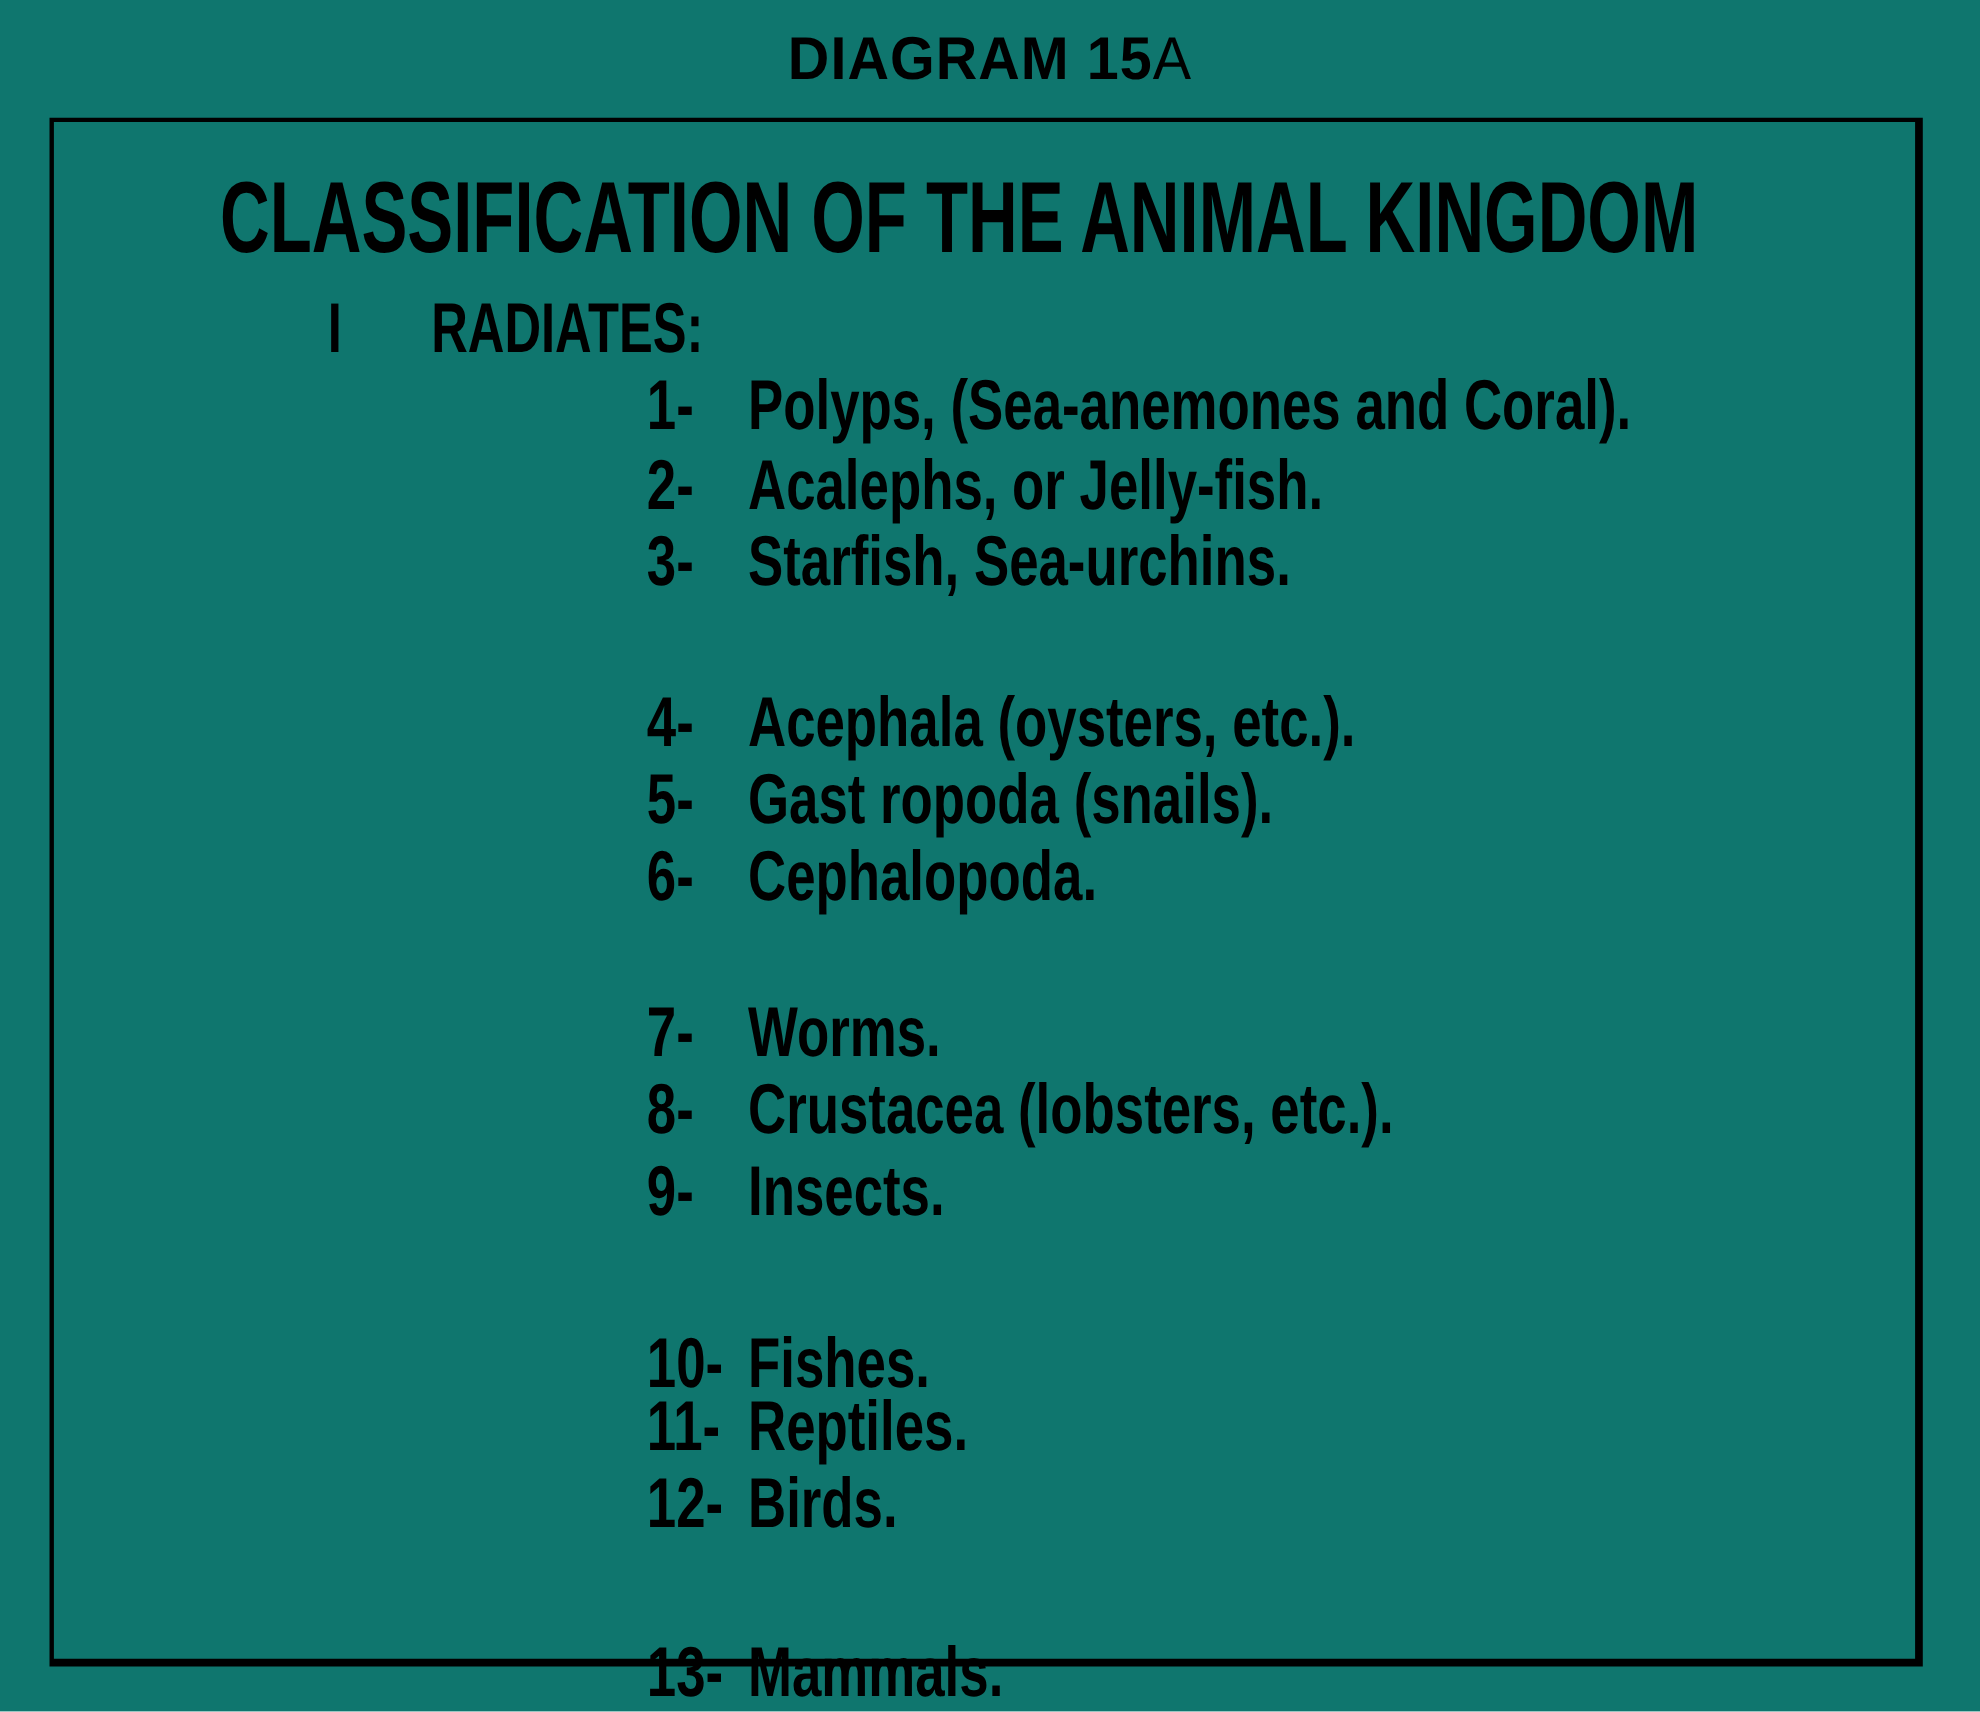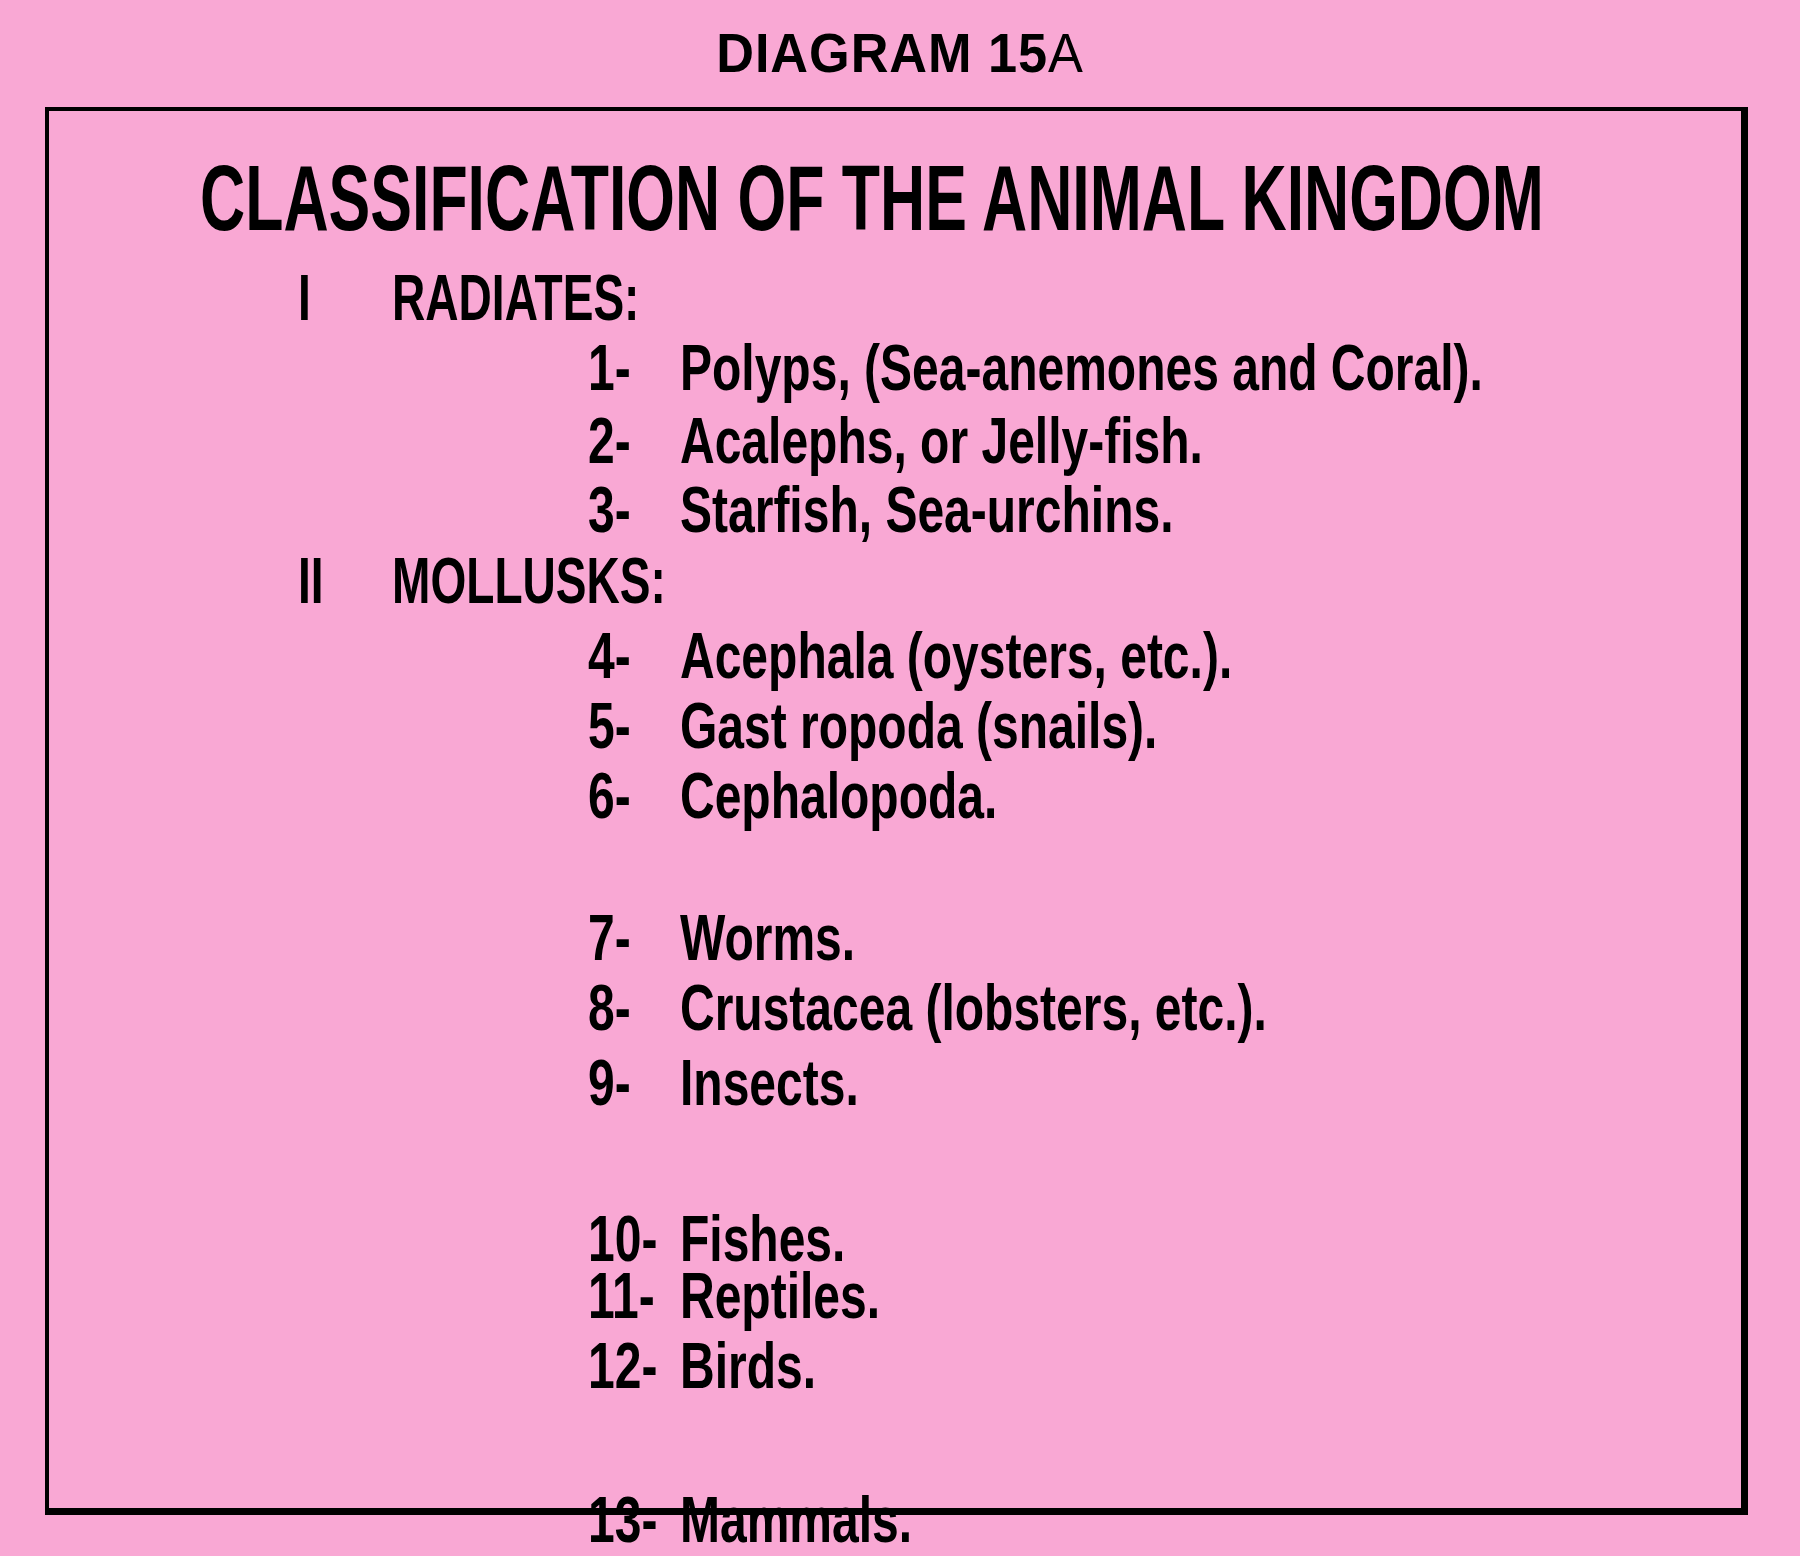--- a/index.html
+++ b/index.html
@@ -4,21 +4,21 @@
 <style>
   html, body {
     margin: 0;
     padding: 0;
     background: #ffffff;
   }
   #page {
     position: relative;
     width: 1800px;
     height: 1556px;
-    background: #f9a8d4;
+    background: #0f766e;
     font-family: "Liberation Sans", sans-serif;
     color: #000000;
     overflow: hidden;
   }
   
   .diagram-title {
     position: absolute;
     top: 26px;
     left: 0;
     right: 0;
@@ -120,24 +120,20 @@
   </div>
   <div class="row" style="top:409px">
     <span class="item-num">2-</span>
     <span class="item-text">Acalephs, or Jelly-fish.</span>
   </div>
   <div class="row" style="top:478px">
     <span class="item-num">3-</span>
     <span class="item-text">Starfish, Sea-urchins.</span>
   </div>
 
-  <div class="row" style="top:549px">
-    <span class="numeral">II</span>
-    <span class="section-name">MOLLUSKS:</span>
-  </div>
   <div class="row" style="top:624px">
     <span class="item-num">4-</span>
     <span class="item-text">Acephala (oysters, etc.).</span>
   </div>
   <div class="row" style="top:694px">
     <span class="item-num">5-</span>
     <span class="item-text">Gast ropoda (snails).</span>
   </div>
   <div class="row" style="top:764px">
     <span class="item-num">6-</span>

